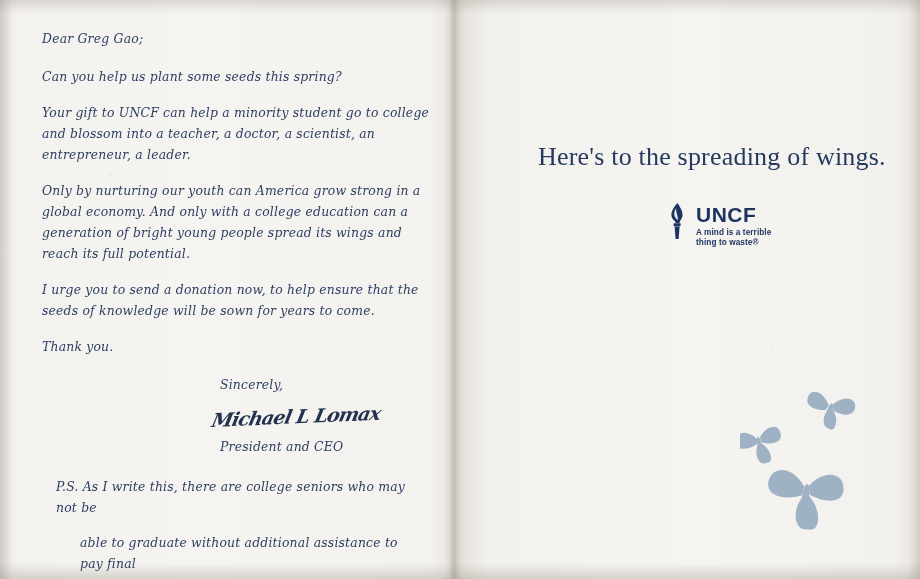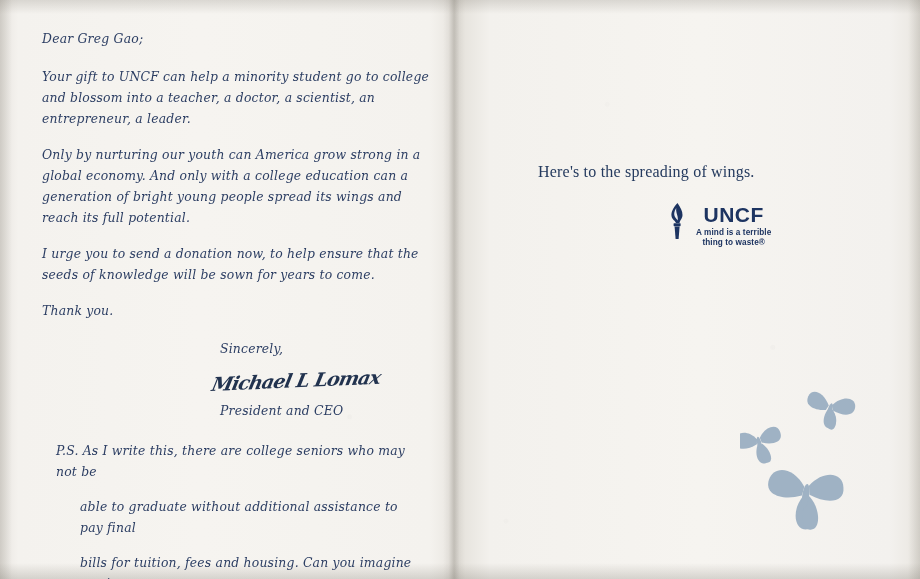--- a/index.html
+++ b/index.html
@@ -107,44 +107,44 @@
   .ps {
     margin-top: 20px;
   }
   .ps p { margin: 14px; }
   .ps .indent { padding-left: 24px; }
 
   
   .headline {
     position: absolute;
     left: 538px;
-    top: 158px;
+    top: 143px;
     width: 360px;
     color: #243a5e;
     font-family: "Liberation Serif", serif;
-    font-size: 16px;
+    font-size: 26px;
     line-height: 28px;
     letter-spacing: 0.2px;
     white-space: nowrap;
   }
   .logo {
     position: absolute;
     left: 664px;
     top: 202px;
     width: 150px;
     height: 52px;
   }
   .logo-mark {
     position: absolute;
     left: 0; top: 0;
     width: 26px; height: 38px;
   }
   .logo-text {
     position: absolute;
-    left: 32px; top: 2px; text-align: center;
+    left: 32px; top: 2px;
   }
   .logo-word {
     font-family: "Liberation Sans", sans-serif;
     font-weight: bold;
     font-size: 21px;
     letter-spacing: 0.5px;
     color: #1d3461;
     line-height: 22px;
   }
   .logo-tag {
@@ -172,20 +172,21 @@
   <div class="paper-bg"></div>
   <div class="paper-noise"></div>
   <div class="gutter"></div>
   <div class="edge-top"></div>
   <div class="edge-bottom"></div>
   <div class="edge-left"></div>
   <div class="edge-right"></div>
 
   <div class="letter">
     <p class="salutation">Dear Greg Gao;</p>
+    <p>Can you help us plant some seeds this spring?</p>
     <p>Your gift to UNCF can help a minority student go to college and blossom into a teacher, a doctor, a scientist, an entrepreneur, a leader.</p>
     <p>Only by nurturing our youth can America grow strong in a global economy. And only with a college education can a generation of bright young people spread its wings and reach its full potential.</p>
     <p>I urge you to send a donation now, to help ensure that the seeds of knowledge will be sown for years to come.</p>
     <p>Thank you.</p>
 
     <div class="sig-block">
       <p class="sig-word">Sincerely,</p>
       <span class="sig-mark">Michael L Lomax</span>
       <p class="sig-name">President and CEO</p>
     </div>

